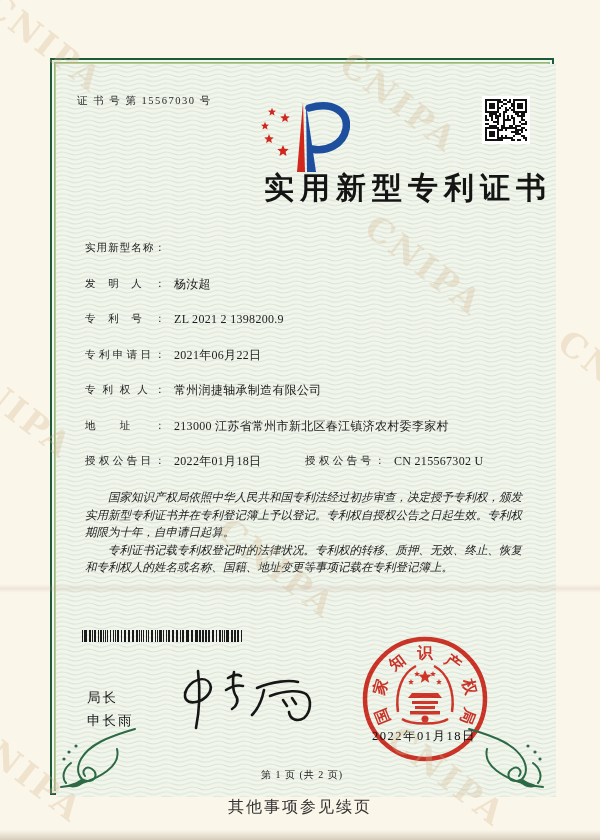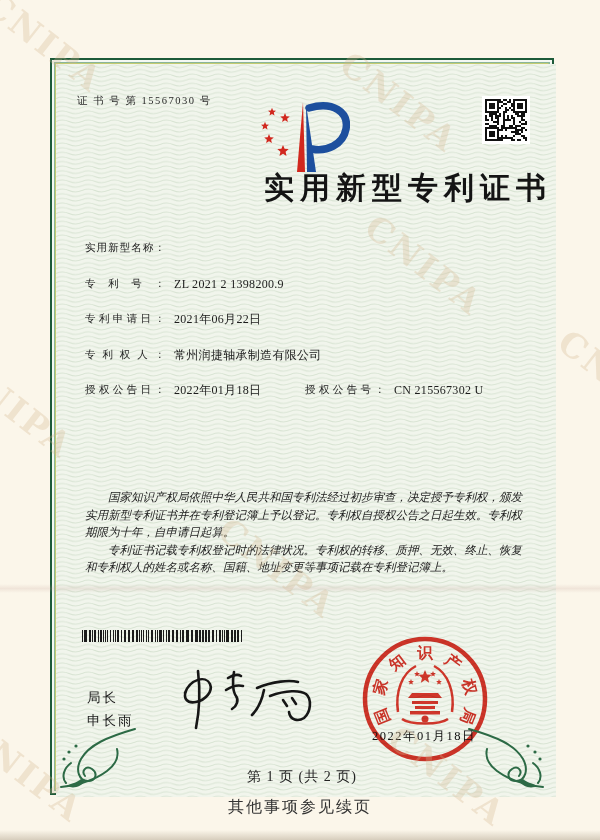--- a/index.html
+++ b/index.html
@@ -41,21 +41,21 @@
   .signer{position:absolute;left:35px;top:626px;z-index:4;font-size:13.5px;
           line-height:23px;color:#1a1a1a;letter-spacing:2px;}
   .sig{position:absolute;left:88px;top:588px;width:192px;height:102px;z-index:5;}
 
   .seal{position:absolute;left:306px;top:572px;width:134px;height:134px;z-index:4;
         opacity:0.93;mix-blend-mode:multiply;}
   .seal-date{position:absolute;left:320px;top:668px;z-index:6;font-size:12.5px;
              letter-spacing:1.5px;color:#101010;white-space:nowrap;}
 
   .page-info{position:absolute;left:0;right:0;top:708px;z-index:4;text-align:center;
-             font-size:14px;color:#222;letter-spacing:1px;}
+             font-size:10px;color:#222;letter-spacing:1px;}
 
   .flourish{position:absolute;bottom:2px;width:82px;height:72px;z-index:4;}
   .flourish.left{left:3px;}
   .flourish.right{right:3px;transform:scaleX(-1);}
 
   .note{position:absolute;left:0;right:0;top:797px;z-index:2;text-align:center;
         font-size:16px;color:#333;letter-spacing:2px;}
 
   .crease{position:absolute;left:0;right:0;top:584px;height:9px;z-index:6;pointer-events:none;
           background:linear-gradient(to bottom,rgba(196,160,150,0),rgba(196,160,150,0.20),rgba(196,160,150,0));}
@@ -252,30 +252,38 @@
         <rect x="2" y="16" width="3" height="3" fill="#111"></rect>
       </svg>
 
     <div class="title">实用新型专利证书</div>
 
     <div class="fields">
       <div class="frow">
         <span class="flabel">实用新型名称：</span>
       </div>
       <div class="frow">
+        <span class="flabel">发明人：</span>
+        <span class="fvalue">杨汝超</span>
+      </div>
+      <div class="frow">
         <span class="flabel">专利号：</span>
         <span class="fvalue">ZL 2021 2 1398200.9</span>
       </div>
       <div class="frow">
         <span class="flabel">专利申请日：</span>
         <span class="fvalue">2021年06月22日</span>
       </div>
       <div class="frow">
         <span class="flabel">专利权人：</span>
         <span class="fvalue">常州润捷轴承制造有限公司</span>
+      </div>
+      <div class="frow">
+        <span class="flabel">地址：</span>
+        <span class="fvalue">213000 江苏省常州市新北区春江镇济农村委李家村</span>
       </div>
       <div class="frow">
         <span class="flabel">授权公告日：</span>
         <span class="fvalue w">2022年01月18日</span>
         <span class="flabel">授权公告号：</span>
         <span class="fvalue">CN 215567302 U</span>
       </div>
     </div>
 
     <div class="paras">

